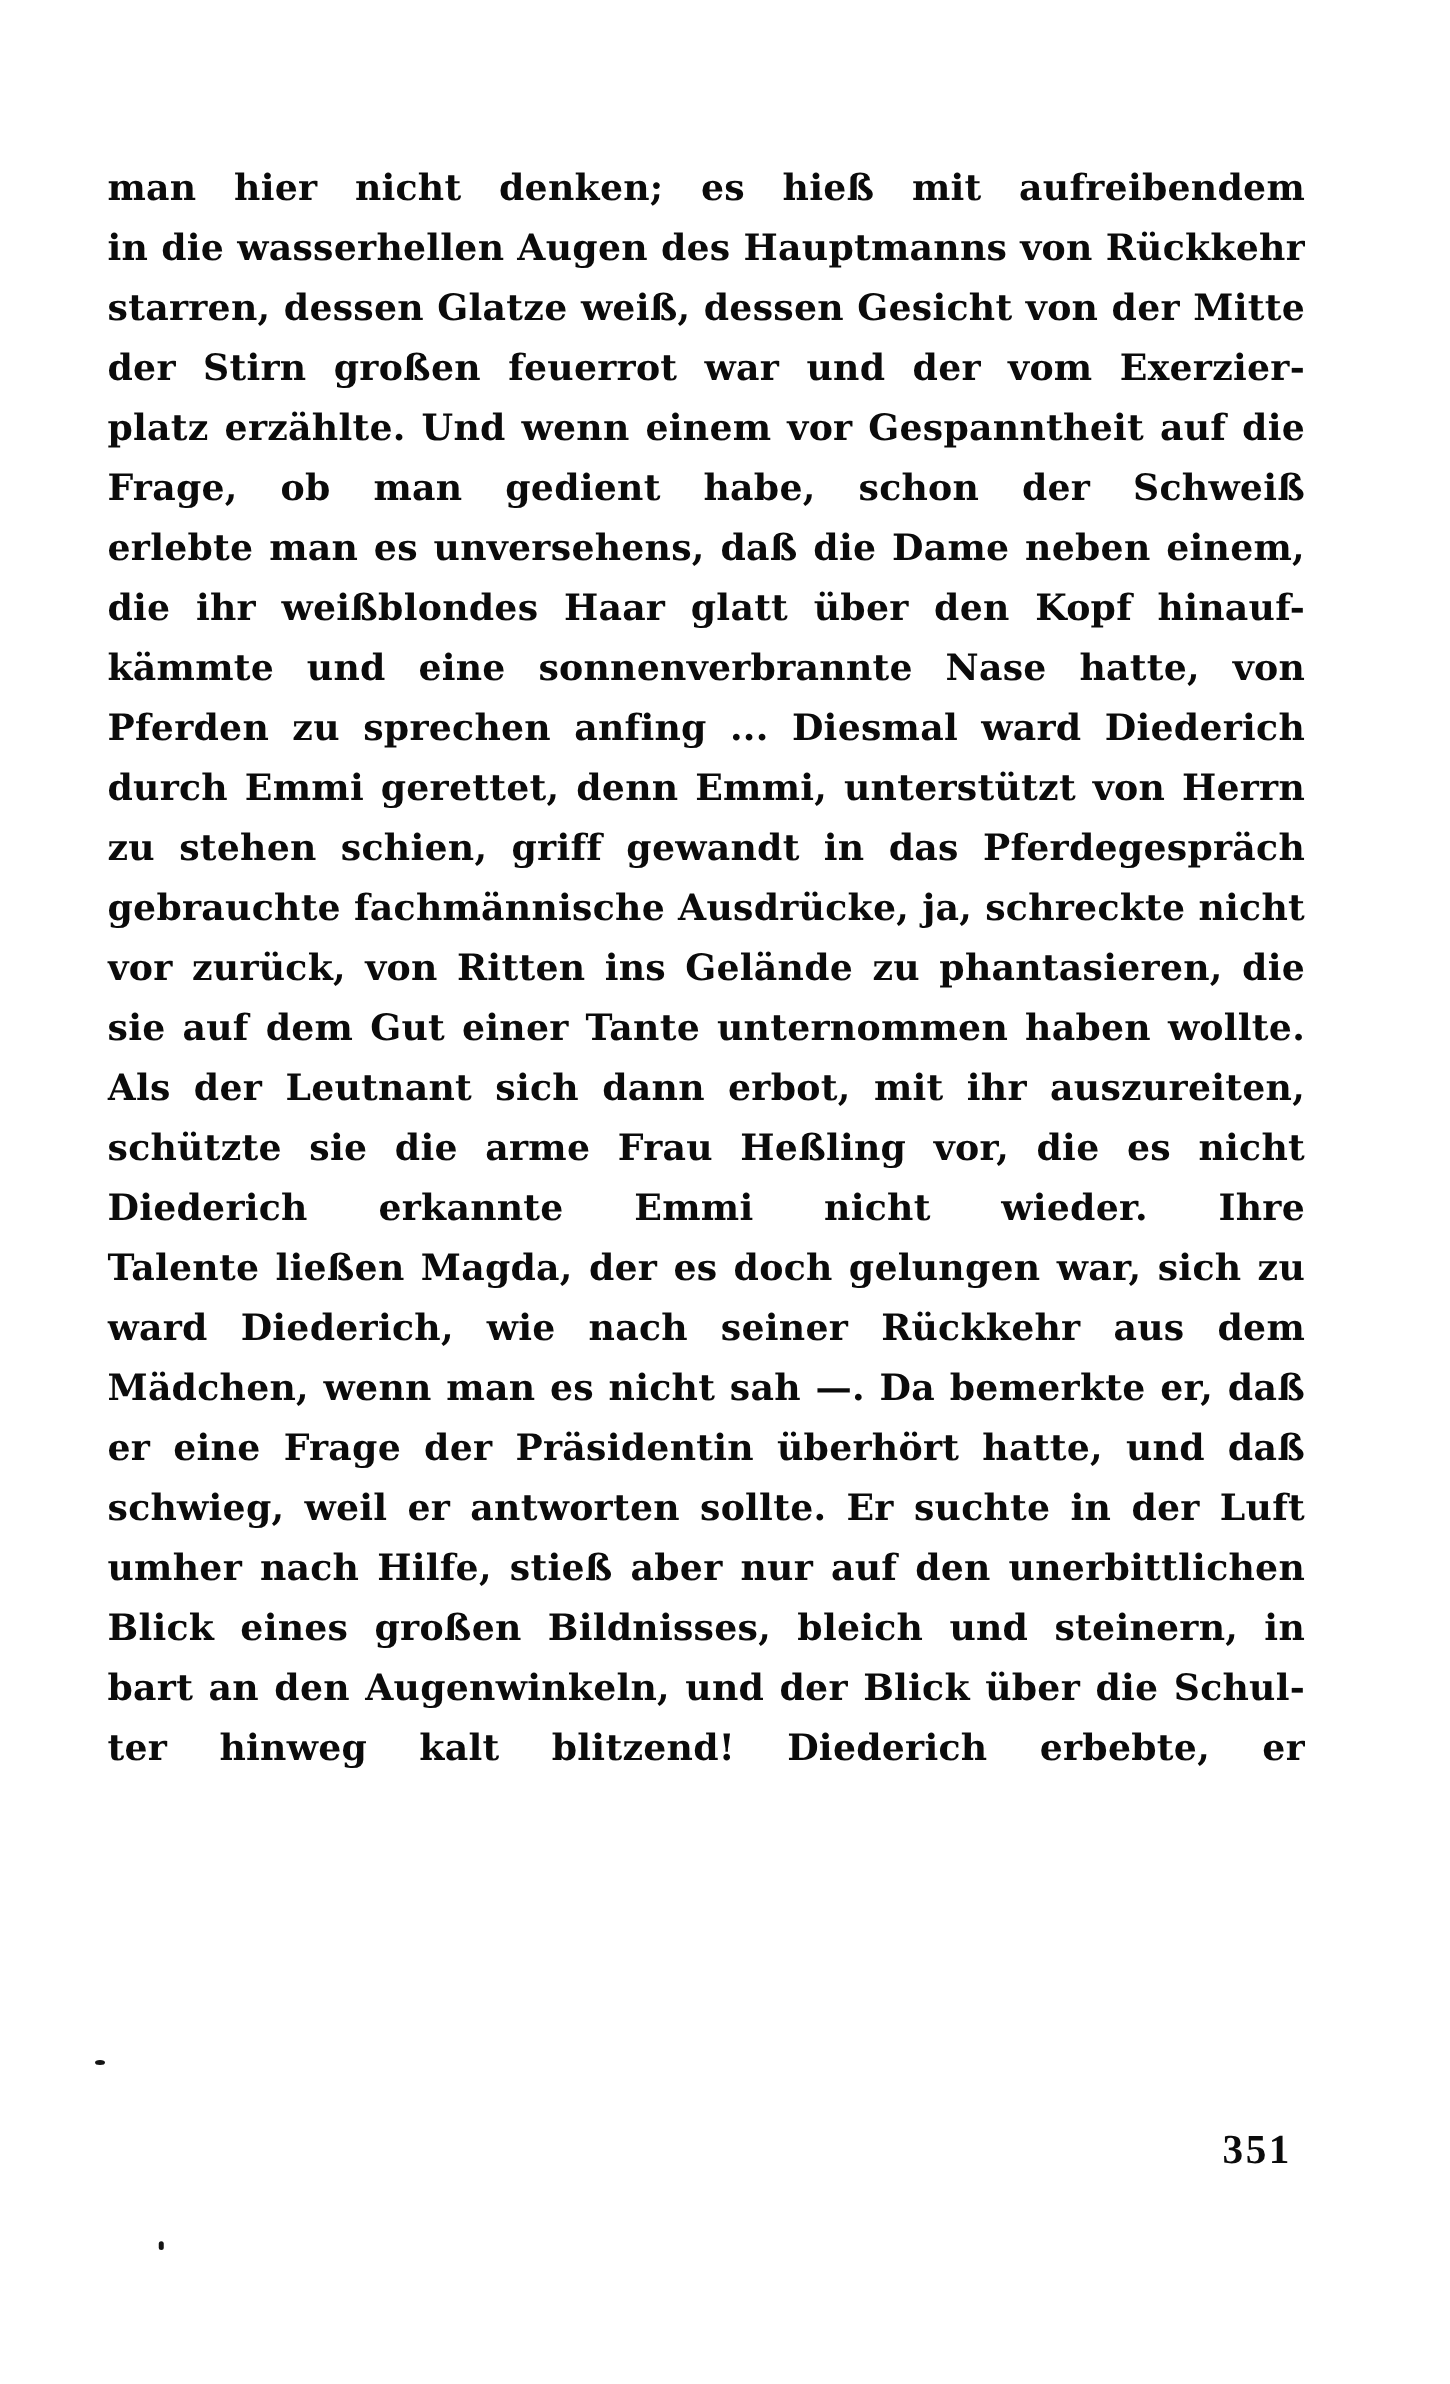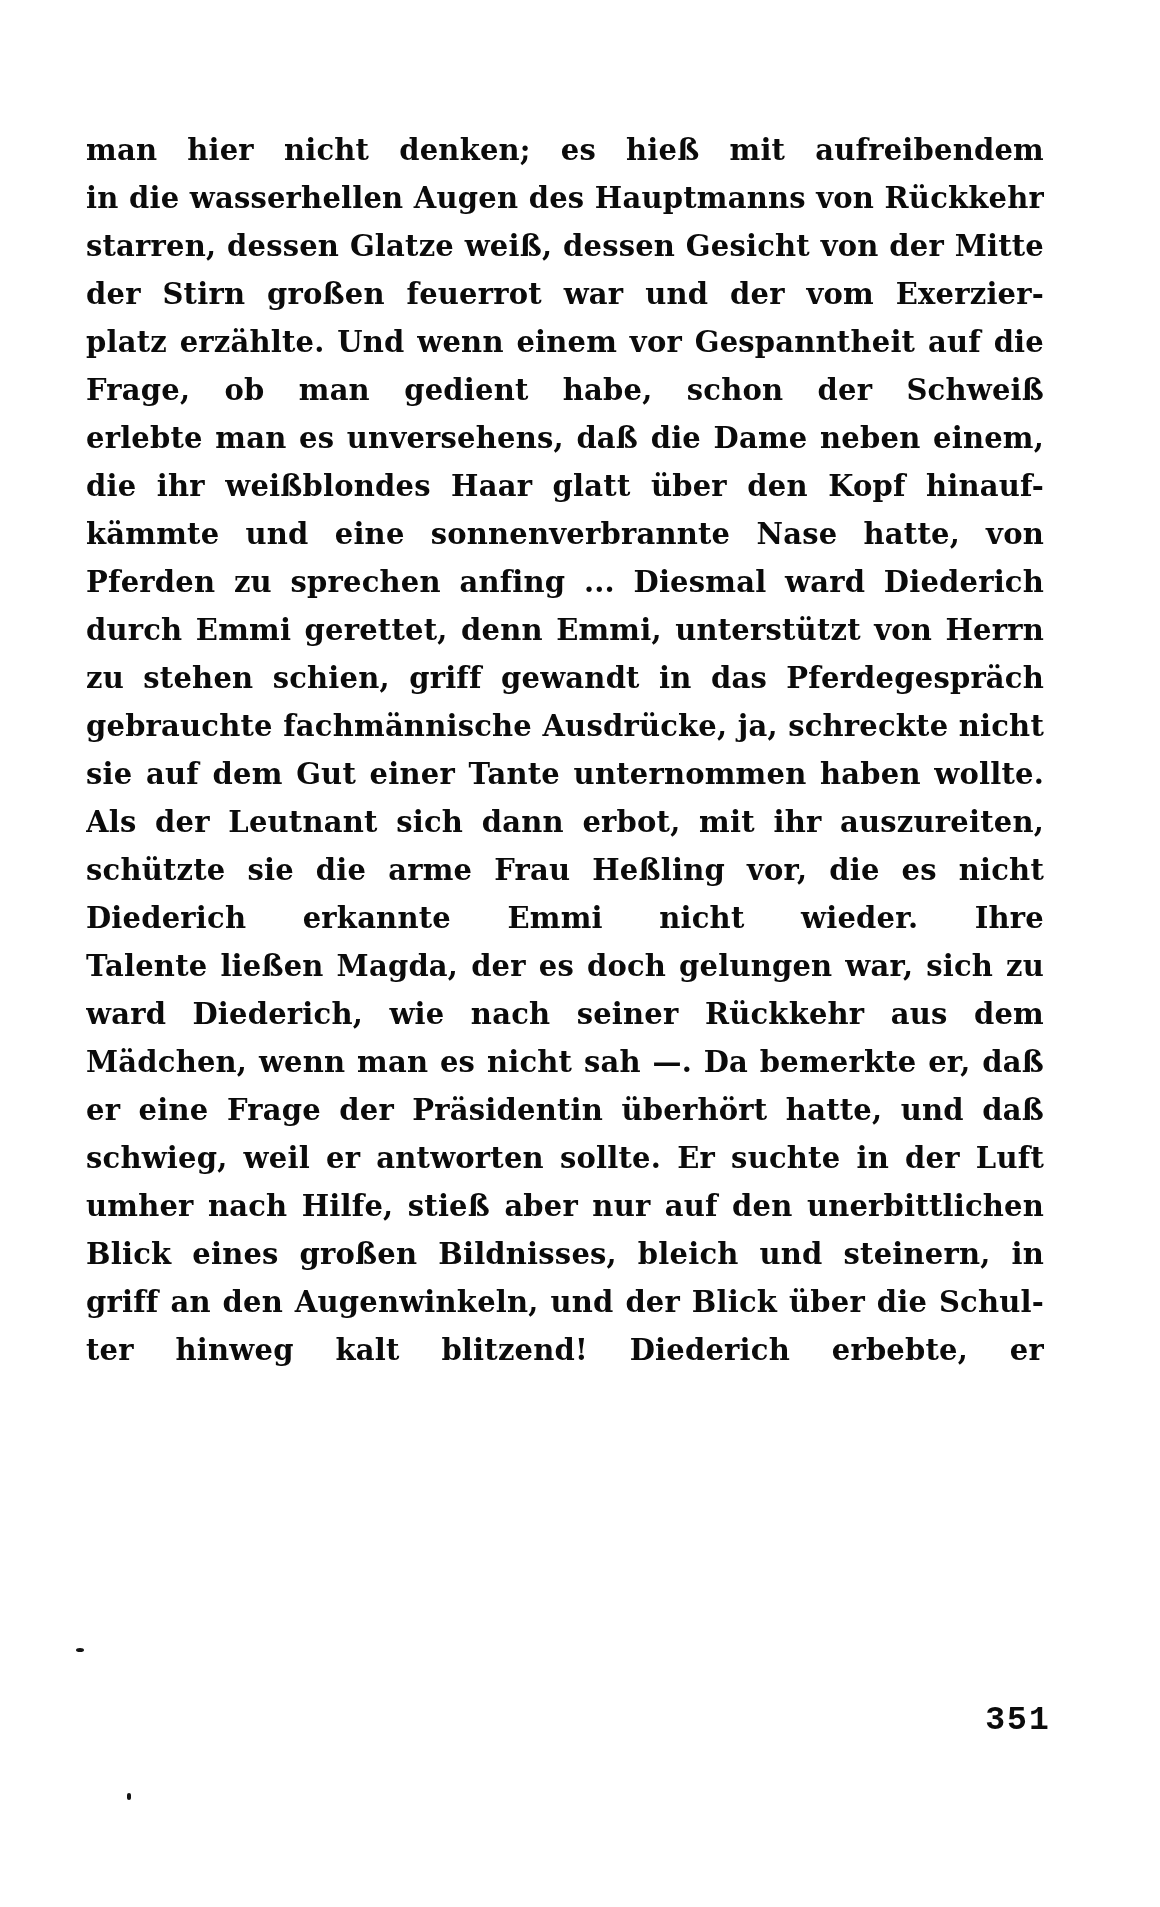--- a/index.html
+++ b/index.html
@@ -34,23 +34,23 @@
     color: #0b0b0b;
   }
   .page-number {
     position: absolute;
     left: 978px;
     top: 1702px;
     width: 80px;
     font-size: 33px;
     font-weight: 700;
     letter-spacing: 2px;
-    text-align: center;
+    text-align: left;
     color: #0b0b0b;
-    font-family: Liberation Mono, monospace;
+    font-family: Liberation Serif, serif;
   }
   
   .speck-a {
     position: absolute;
     left: 76px;
     top: 1648px;
     width: 8px;
     height: 4px;
     background: #141414;
     border-radius: 50%;
@@ -77,32 +77,33 @@
       <div class="text-line">der Stirn großen feuerrot war und der vom Exerzier-</div>
       <div class="text-line">platz erzählte. Und wenn einem vor Gespanntheit auf die</div>
       <div class="text-line">Frage, ob man gedient habe, schon der Schweiß ausbrach,</div>
       <div class="text-line">erlebte man es unversehens, daß die Dame neben einem,</div>
       <div class="text-line">die ihr weißblondes Haar glatt über den Kopf hinauf-</div>
       <div class="text-line">kämmte und eine sonnenverbrannte Nase hatte, von</div>
       <div class="text-line">Pferden zu sprechen anfing ... Diesmal ward Diederich</div>
       <div class="text-line">durch Emmi gerettet, denn Emmi, unterstützt von Herrn</div>
       <div class="text-line">zu stehen schien, griff gewandt in das Pferdegespräch ein,</div>
       <div class="text-line">gebrauchte fachmännische Ausdrücke, ja, schreckte nicht da-</div>
+      <div class="text-line">vor zurück, von Ritten ins Gelände zu phantasieren, die</div>
       <div class="text-line">sie auf dem Gut einer Tante unternommen haben wollte.</div>
       <div class="text-line">Als der Leutnant sich dann erbot, mit ihr auszureiten,</div>
       <div class="text-line">schützte sie die arme Frau Heßling vor, die es nicht erlaube.</div>
       <div class="text-line">Diederich erkannte Emmi nicht wieder. Ihre unheimlichen</div>
       <div class="text-line">Talente ließen Magda, der es doch gelungen war, sich zu</div>
       <div class="text-line">ward Diederich, wie nach seiner Rückkehr aus dem „grünen</div>
       <div class="text-line">Mädchen, wenn man es nicht sah —. Da bemerkte er, daß</div>
       <div class="text-line">er eine Frage der Präsidentin überhört hatte, und daß man</div>
       <div class="text-line">schwieg, weil er antworten sollte. Er suchte in der Luft</div>
       <div class="text-line">umher nach Hilfe, stieß aber nur auf den unerbittlichen</div>
       <div class="text-line">Blick eines großen Bildnisses, bleich und steinern, in roter</div>
-      <div class="text-line">griff an den Augenwinkeln, und der Blick über die Schul-</div>
+      <div class="text-line">bart an den Augenwinkeln, und der Blick über die Schul-</div>
       <div class="text-line">ter hinweg kalt blitzend! Diederich erbebte, er verschluckte</div>
     </div>
 
   <div class="page-number">351</div>
 
   <div class="speck-a"></div>
   <div class="speck-b"></div>
 
 </div>
 

